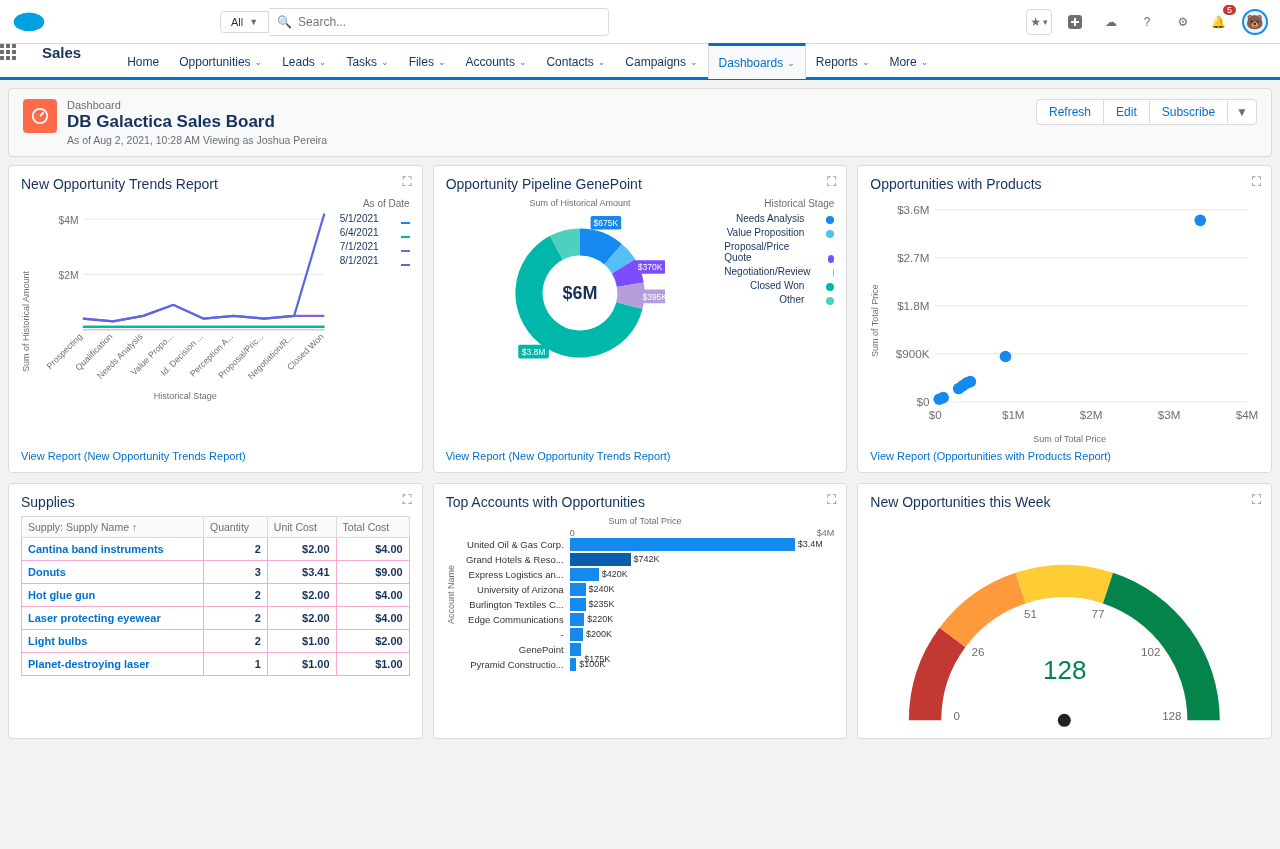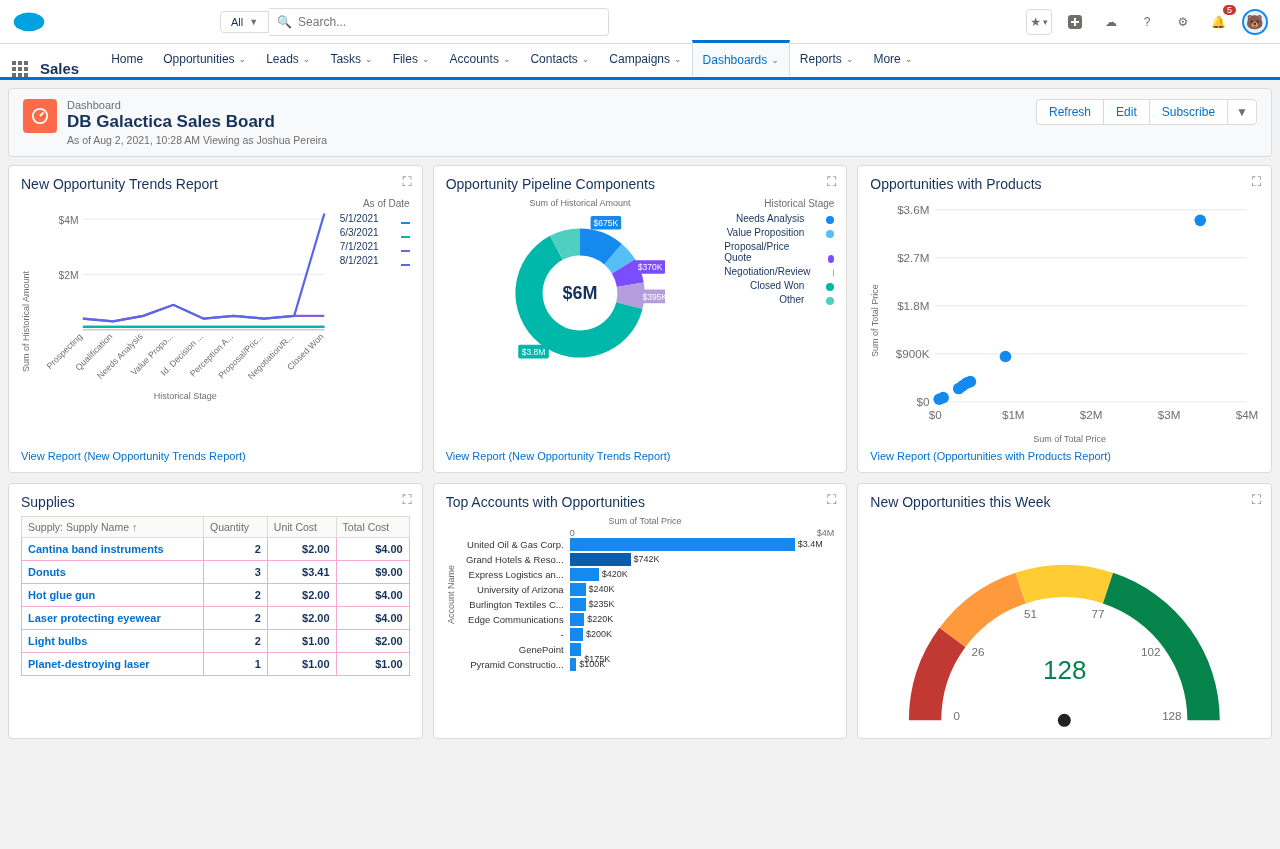--- a/index.html
+++ b/index.html
@@ -10,21 +10,21 @@
   .all-btn { display:flex; align-items:center; gap:6px; border:1px solid #dddbda; border-radius:4px 0 0 4px; padding: 4px 10px; font-size:11px; cursor:pointer; background:white;margin-left:42px;}
   .search-box { display:flex; align-items:center; border:1px solid #dddbda; border-left:none; border-radius:0 4px 4px 0; width:340px; height:28px; padding:0 8px; gap:6px;}
   .search-box input { border:none; outline:none; font-size:12px; flex:1; color:#706e6b;}
   .top-icons { margin-left:auto; display:flex; align-items:center; gap:10px; }
   .top-icons .icon-btn { width:26px; height:26px; display:flex; align-items:center; justify-content:center; border-radius:4px; cursor:pointer; color:#706e6b;}
   .fav-btn { border:1px solid #dddbda; width:40px; justify-content:center; gap:2px; }
   .bell-wrap { position:relative; }
   .bell-badge { position:absolute; top:-4px; right:-4px; background:#c23934; color:white; font-size:9px; border-radius:8px; padding:0 4px; }
   .avatar { width:26px; height:26px; border-radius:50%; border:2px solid #1589ee; background:#e8f4fd; display:flex; align-items:center; justify-content:center; font-size:14px;}
 
-  .navbar { display:flex; align-items:flex-end; height:36px; background:white; padding:0 12px; gap:4px; border-bottom:3px solid #0070d2;}
+  .navbar { display:flex; align-items:flex-start; height:36px; background:white; padding:0 0; gap:18px; border-bottom:3px solid #0070d2;}
   .app-launcher { display:grid; grid-template-columns:repeat(3,4px); grid-template-rows:repeat(3,4px); gap:2px; margin-right:8px; cursor:pointer;}
   .app-launcher span { background:#706e6b; width:4px; height:4px;}
   .app-name { font-weight:700; font-size:15px; margin-right:18px;}
   .nav-item { display:flex; align-items:center; gap:4px; padding:0 10px; height:36px; font-size:12px; cursor:pointer; color:#16325c;}
   .nav-item.active { border-top:3px solid #0070d2; border-left:1px solid #dddbda; border-right:1px solid #dddbda; background:#f7f9fb; color:#0070d2; margin-top:-1px;}
   .chev { font-size:9px; color:#706e6b;}
 
   .page-header { background:#f7f9fb; border:1px solid #dddbda; margin:8px; border-radius:4px; padding:10px 14px; display:flex; align-items:flex-start;justify-content:center;}
   .ph-icon { width:34px; height:34px; background:#ff6b4a; border-radius:4px; margin-right:10px; display:flex; align-items:center; justify-content:center; color:white;}
   .ph-type { font-size:11px; color:#706e6b;}
@@ -221,40 +221,40 @@
         <div class="axis-label" style="text-align:center;">Historical Stage</div>
       </div>
       <div class="legend" style="width:70px;">
         <div class="legend-title">As of Date</div>
         <div id="trends-legend">
             <div class="legend-row">
               <span>5/1/2021</span>
               <span class="legend-line" style="background:#1589ee"></span>
             </div>
             <div class="legend-row">
-              <span>6/3/2021</span>
+              <span>6/4/2021</span>
               <span class="legend-line" style="background:#00b8a9"></span>
             </div>
             <div class="legend-row">
               <span>7/1/2021</span>
               <span class="legend-line" style="background:#8a5cd6"></span>
             </div>
             <div class="legend-row">
               <span>8/1/2021</span>
               <span class="legend-line" style="background:#5867e8"></span>
             </div>
           </div>
       </div>
     </div>
     <div class="view-link">View Report (New Opportunity Trends Report)</div>
   </div>
 
   <div class="card">
     <span class="expand">⛶</span>
-    <div class="card-title">Opportunity Pipeline Components</div>
+    <div class="card-title">Opportunity Pipeline GenePoint</div>
     <div class="donutwrap">
       <div style="flex:1; position:relative;">
         <div class="axis-label" style="text-align:center;">Sum of Historical Amount</div>
         <div style="position:relative; width:170px; height:170px; margin:0 auto;">
           <svg id="donut" viewBox="0 0 100 100">
               <path d="M50 12 A38 38 0 0 1 74.67902583654697 21.10457330719882 L64.28785706326404 33.271068756799316 A22 22 0 0 0 50 28 Z" fill="#1589ee"></path>
               <rect x="56.2291505114097" y="4.719581219410699" width="18" height="8" rx="1" fill="#1589ee"></rect>
               <text x="65.2291505114097" y="10.7195812194107" font-size="5" fill="white" text-anchor="middle">$675K</text>
               <path d="M74.67902583654697 21.10457330719882 A38 38 0 0 1 82.4003262454555 30.145054540793947 L68.75808361579003 38.505031576249124 A22 22 0 0 0 64.28785706326404 33.271068756799316 Z" fill="#54c0f7"></path>
               <path d="M82.4003262454555 30.145054540793947 A38 38 0 0 1 87.50051722345867 43.85905479807228 L71.71082576094976 46.44471593572605 A22 22 0 0 0 68.75808361579003 38.505031576249124 Z" fill="#7c4dff"></path>

